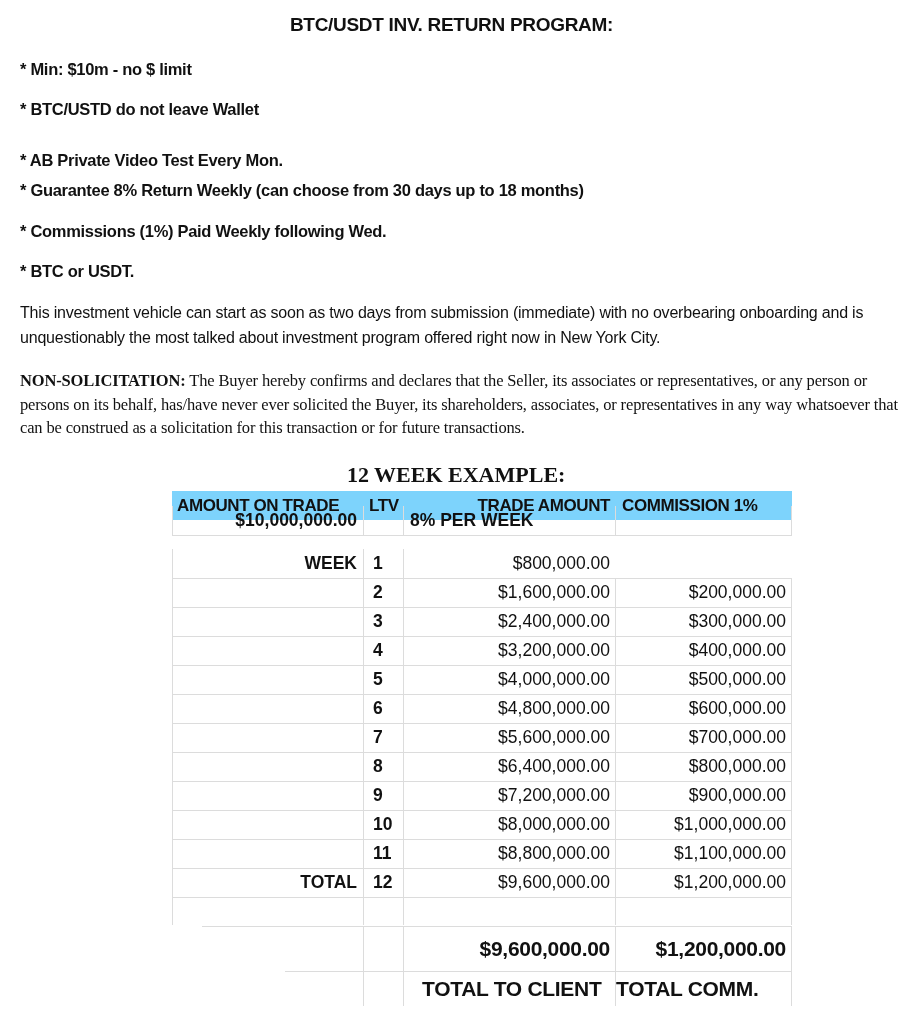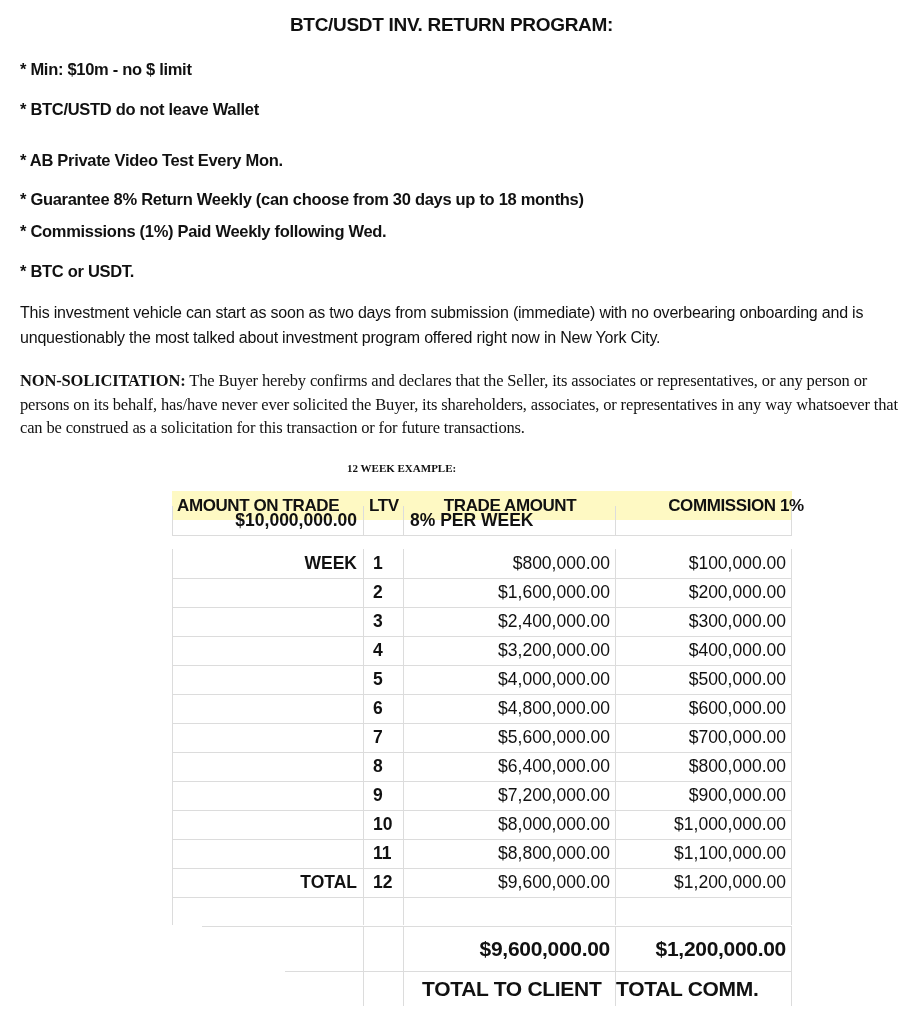--- a/index.html
+++ b/index.html
@@ -7,48 +7,48 @@
   .title { position:absolute; top:14px; left:0; width:903px; text-align:center;
     font-family:"Liberation Sans", sans-serif; font-weight:bold; font-size:19px; letter-spacing:-0.3px; }
   .bullet { position:absolute; left:20px; font-family:"Liberation Sans", sans-serif;
     font-weight:bold; font-size:16.5px; letter-spacing:-0.3px; white-space:nowrap; }
   .para { position:absolute; left:20px; width:870px; font-family:"Liberation Sans", sans-serif;
     font-size:16px; line-height:25px; letter-spacing:-0.2px; }
   .legal { position:absolute; left:20px; width:880px; font-family:"Liberation Serif", serif;
     font-size:16.5px; line-height:23.5px; letter-spacing:-0.15px; }
   .legal b { font-weight:bold; }
   .example { position:absolute; left:347px; top:462px; font-family:"Liberation Serif", serif;
-    font-weight:bold; font-size:11px; }
+    font-weight:bold; font-size:22px; }
   .tbl { position:absolute; left:172px; top:491px; }
   .row { position:absolute; left:0; height:29px; width:620px; border-bottom:1.5px solid #dcdcdc; }
   .cell { position:absolute; top:0; height:29px; line-height:29px; font-family:"Liberation Sans", sans-serif;
     font-size:17.5px; box-sizing:border-box; white-space:nowrap; overflow:hidden; }
   .c0 { left:0; width:191px; text-align:right; padding-right:6px; font-weight:bold; border-left:1.5px solid #dcdcdc; }
   .c1 { left:191px; width:40px; text-align:left; padding-left:9px; font-weight:bold; border-left:1.5px solid #dcdcdc; }
   .c2 { left:231px; width:212px; text-align:right; padding-right:5px; border-left:1.5px solid #dcdcdc; }
   .c3 { left:443px; width:177px; text-align:right; padding-right:5px; border-left:1.5px solid #dcdcdc; border-right:1.5px solid #dcdcdc; }
-  .hdr { background:#fef9c3; border-bottom:none; }
+  .hdr { background:#7dd3fc; border-bottom:none; }
   .hdr .cell { font-weight:bold; font-size:17px; letter-spacing:-0.4px; border-color:transparent; }
   .hdr .c0 { text-align:left; padding-left:4px; padding-right:0; }
   .hdr .c1 { padding-left:5px; }
-  .hdr .c2 { text-align:center; padding-left:6px; }
-  .hdr .c3 { text-align:center; padding-left:6px; border-color:transparent;margin-left:32px; }
+  .hdr .c2 { text-align:right; padding-left:6px; }
+  .hdr .c3 { text-align:left; padding-left:6px; border-color:transparent; }
   .left-bold { font-weight:bold; text-align:left !important; padding-left:6px !important; }
   .big { font-weight:bold; font-size:21px; letter-spacing:-0.3px; }
   .nob { border-left:none !important; }
 </style>
 </head>
 <body>
 
 <div class="title">BTC/USDT INV. RETURN PROGRAM:</div>
 
 <div class="bullet" style="top:60px">* Min: $10m - no $ limit</div>
 <div class="bullet" style="top:100px">* BTC/USTD do not leave Wallet</div>
 <div class="bullet" style="top:151px">* AB Private Video Test Every Mon.</div>
-<div class="bullet" style="top:190px">* Guarantee 8% Return Weekly (can choose from 30 days up to 18 months)</div>
+<div class="bullet" style="top:181px">* Guarantee 8% Return Weekly (can choose from 30 days up to 18 months)</div>
 <div class="bullet" style="top:222px">* Commissions (1%) Paid Weekly following Wed.</div>
 <div class="bullet" style="top:262px">* BTC or USDT.</div>
 
 <div class="para" style="top:300px">This investment vehicle can start as soon as two days from submission (immediate) with no overbearing onboarding and is unquestionably the most talked about investment program offered right now in New York City.</div>
 
 <div class="legal" style="top:369px"><b>NON-SOLICITATION:</b><span> The Buyer hereby confirms and declares that the Seller, its associates or representatives, or any person or persons on its behalf, has/have never ever solicited the Buyer, its shareholders, associates, or representatives in any way whatsoever that can be construed as a solicitation for this transaction or for future transactions.</span></div>
 
 <div class="example">12 WEEK EXAMPLE:</div>
 
 <div class="tbl">
@@ -61,21 +61,20 @@
   <div class="row" style="top:15px">
     <div class="cell c0">$10,000,000.00</div>
     <div class="cell c1"></div>
     <div class="cell c2 left-bold">8% PER WEEK</div>
     <div class="cell c3"></div>
   </div>
   <div class="row" style="top:58px">
       <div class="cell c0">WEEK</div>
       <div class="cell c1">1</div>
       <div class="cell c2">$800,000.00</div>
-      <div class="cell c3">$100,000.00</div>
     </div>
   <div class="row" style="top:87px">
       <div class="cell c0"></div>
       <div class="cell c1">2</div>
       <div class="cell c2">$1,600,000.00</div>
       <div class="cell c3">$200,000.00</div>
     </div>
   <div class="row" style="top:116px">
       <div class="cell c0"></div>
       <div class="cell c1">3</div>

